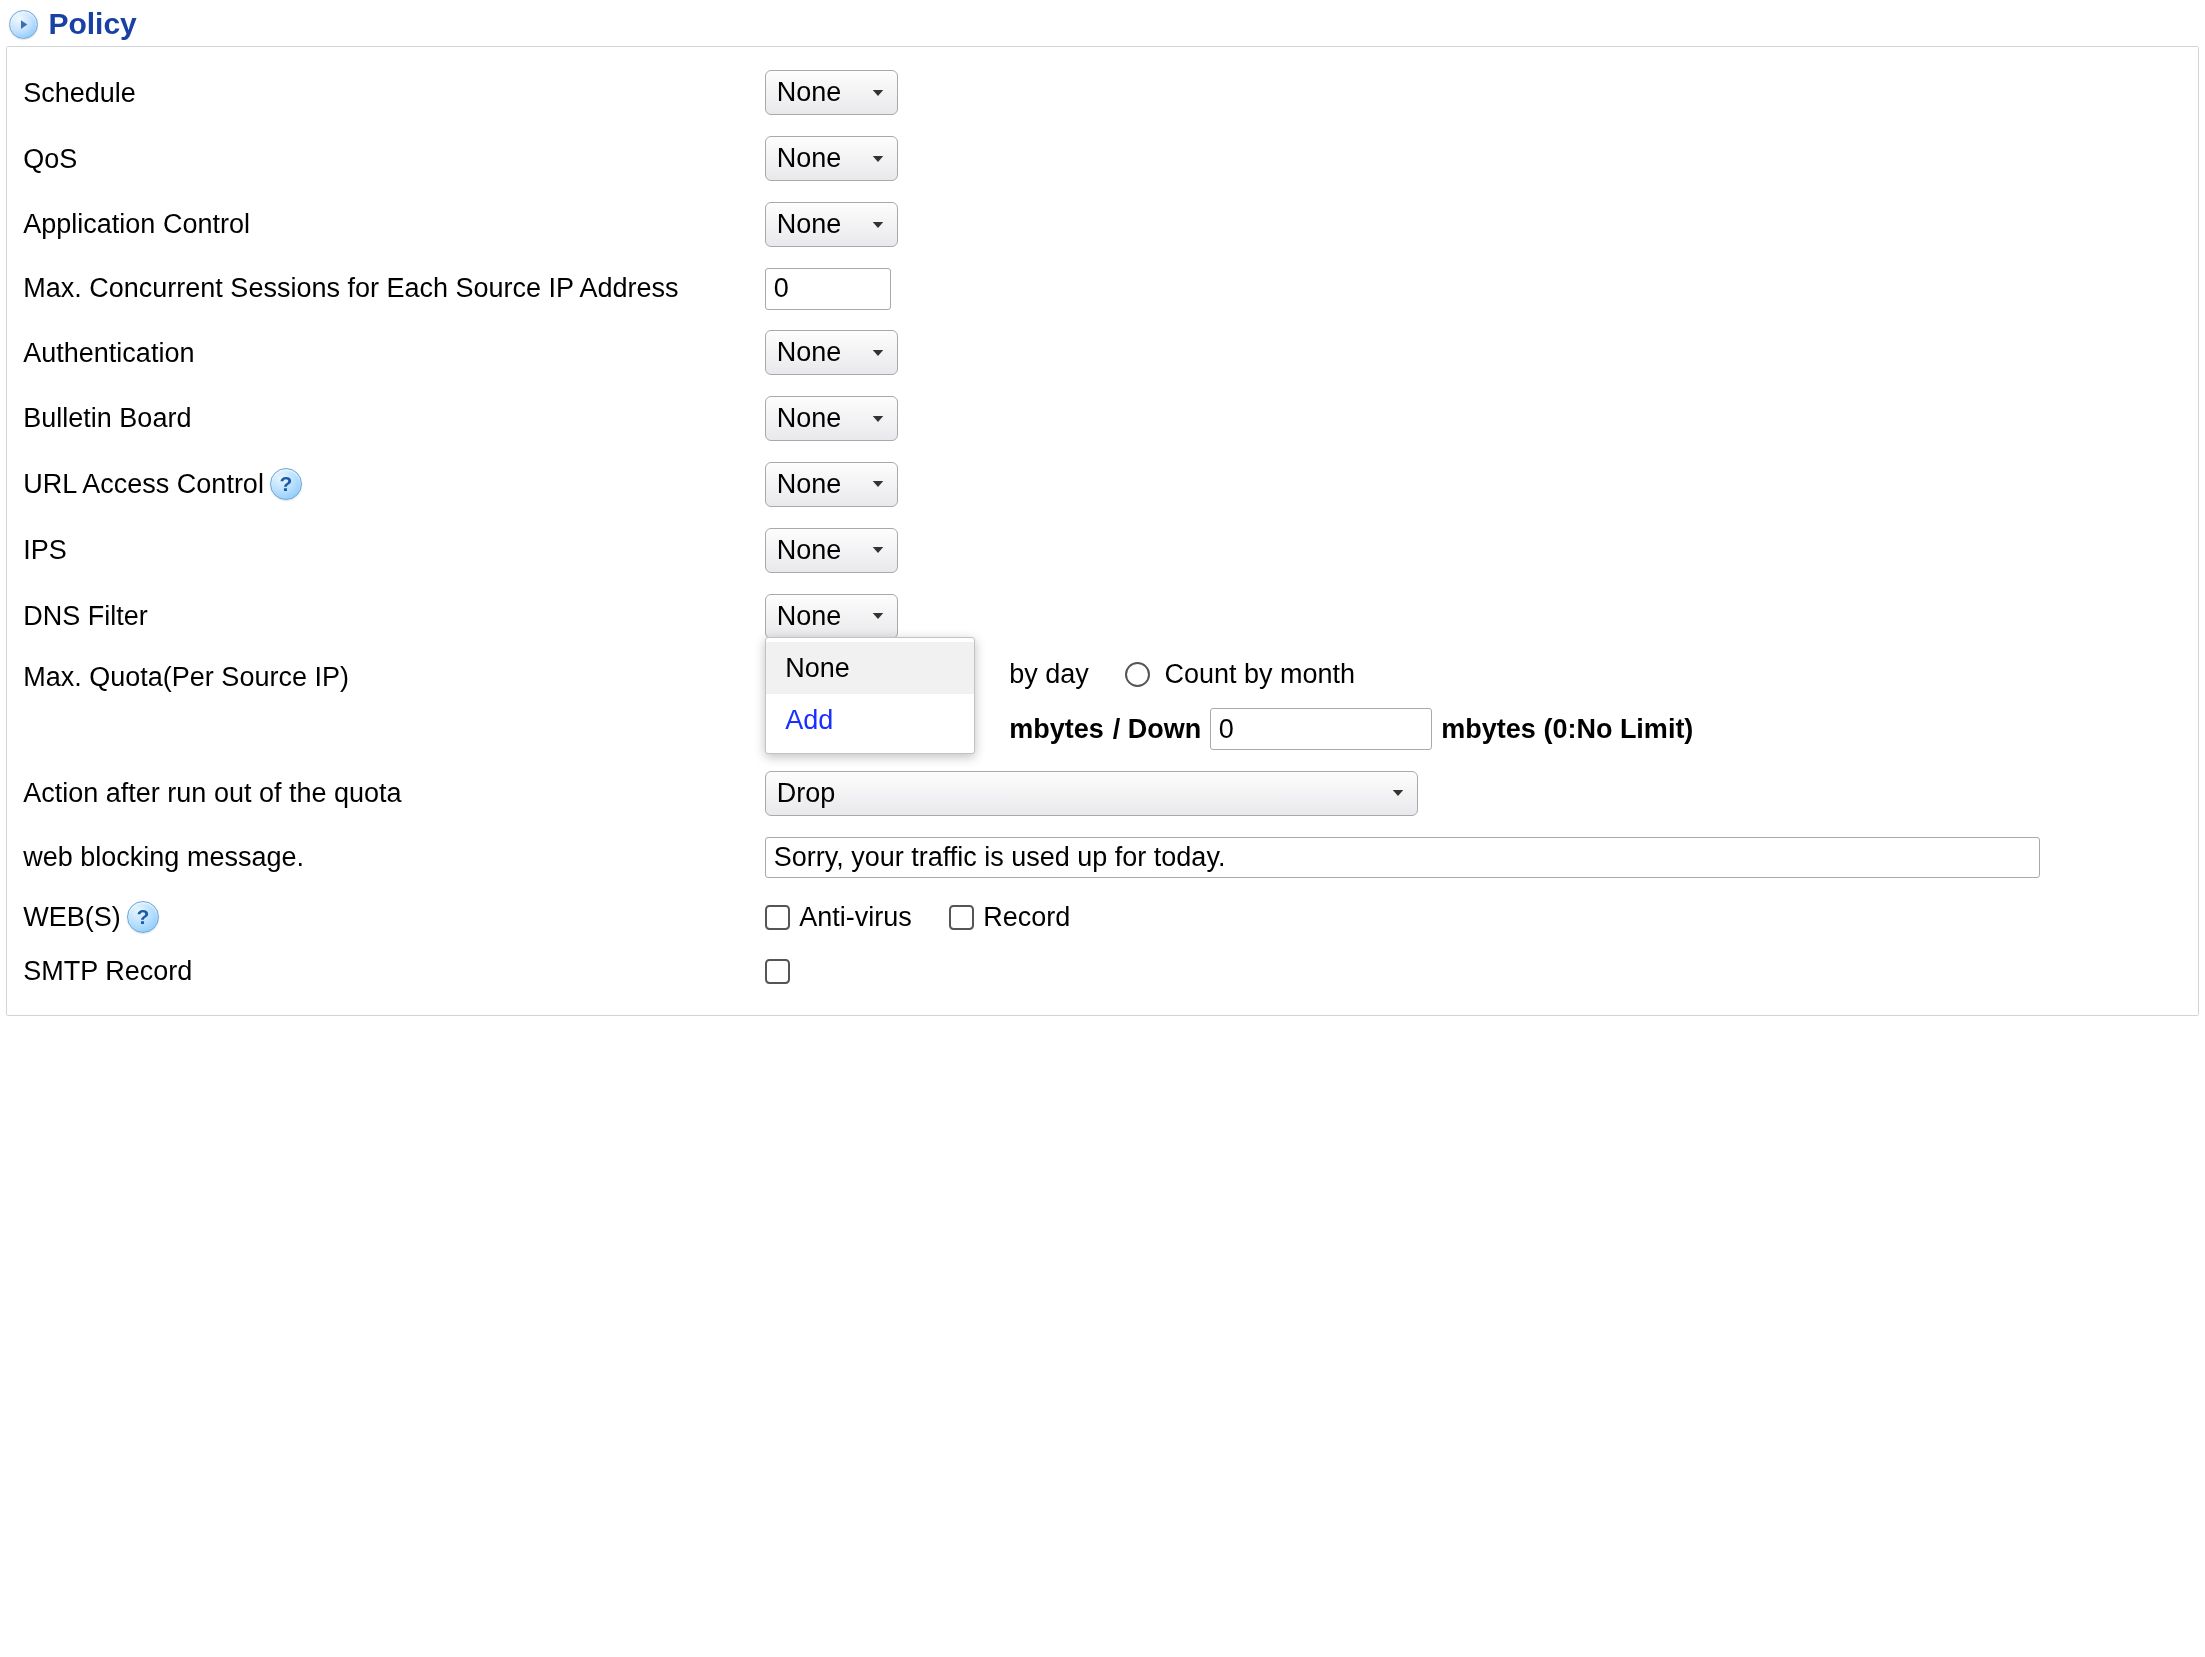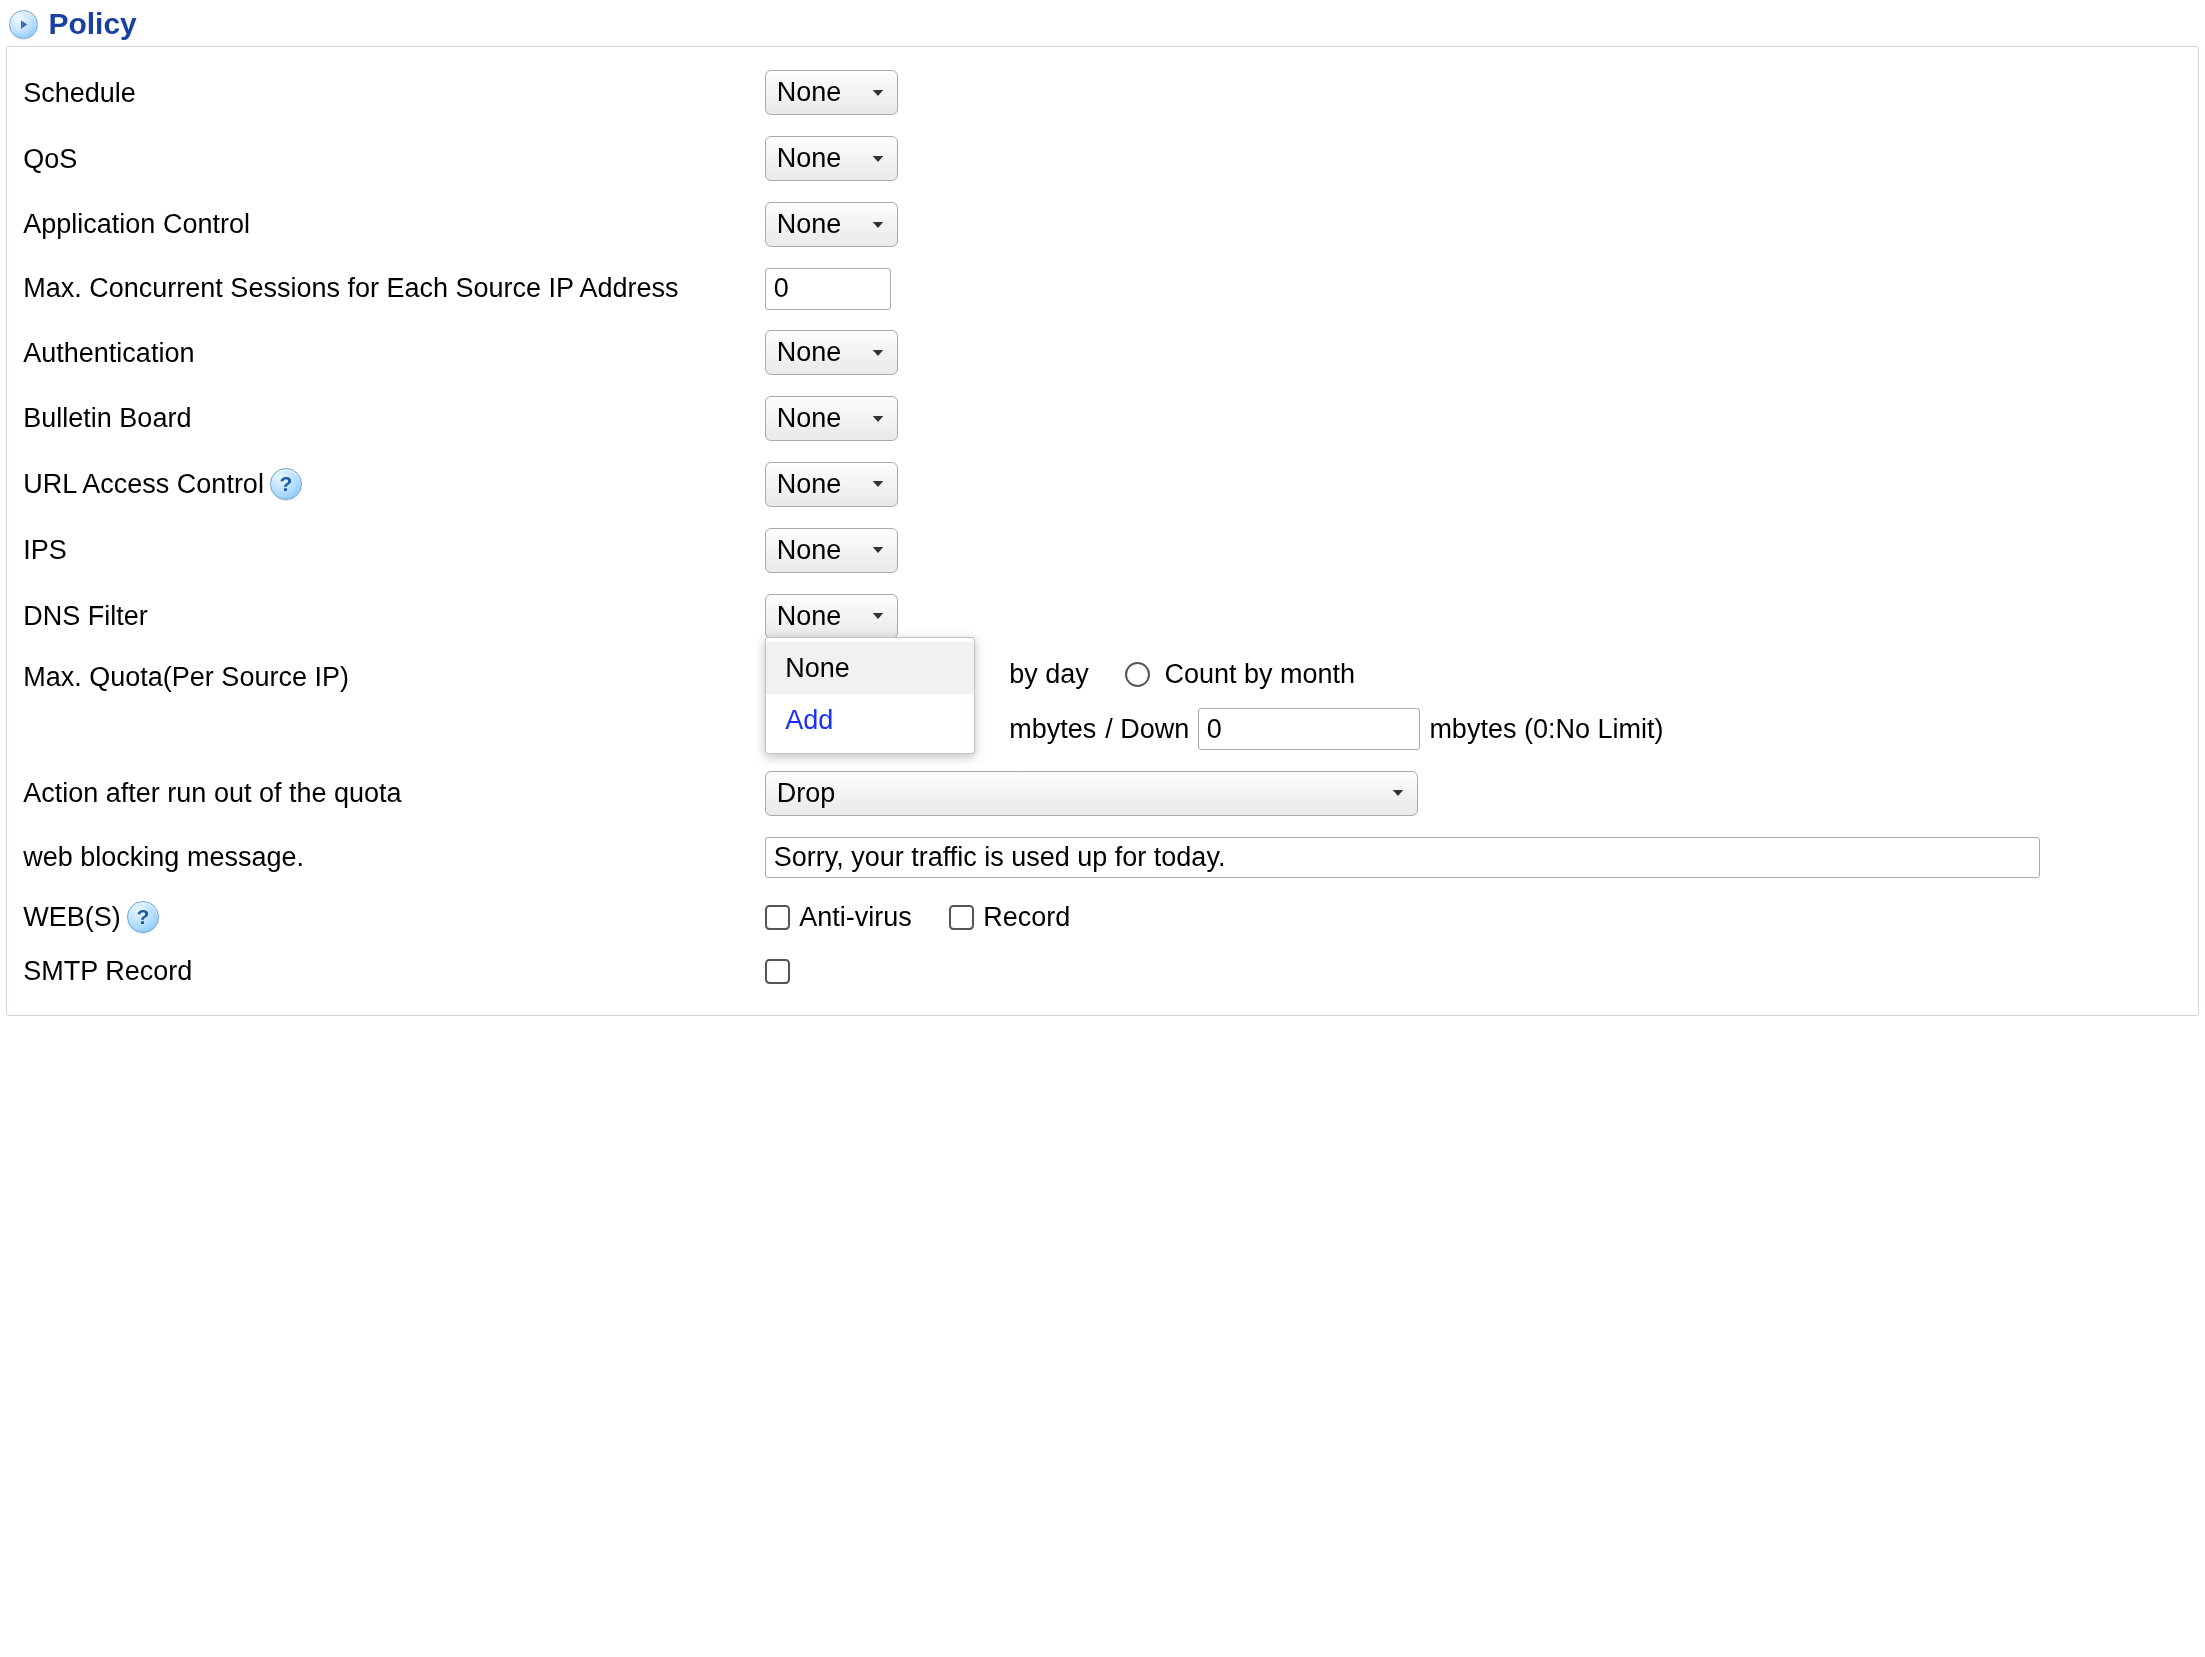--- a/index.html
+++ b/index.html
@@ -148,21 +148,21 @@
   .popup .opt {
     padding: 10.4px 19px;
     font-size: 27px;
     cursor: pointer;
   }
   .popup .opt.hl { background: #f1f1f1; }
   .popup .opt.action { color: #1a2fff; }
 
   .caret svg { width: 18px; height: 18px; display:block;}
 
-  .units { white-space: nowrap; }
+  .units { white-space: nowrap; font-weight: bold; }
 </style>
 </head>
 <body>
 
 <div class="wrap">
 
   <div class="section-heading">
     <span class="expand-badge">
       <svg viewBox="0 0 24 24">
           <path d="M8 5l10 7-10 7z" fill="#3b6fb3"></path>

